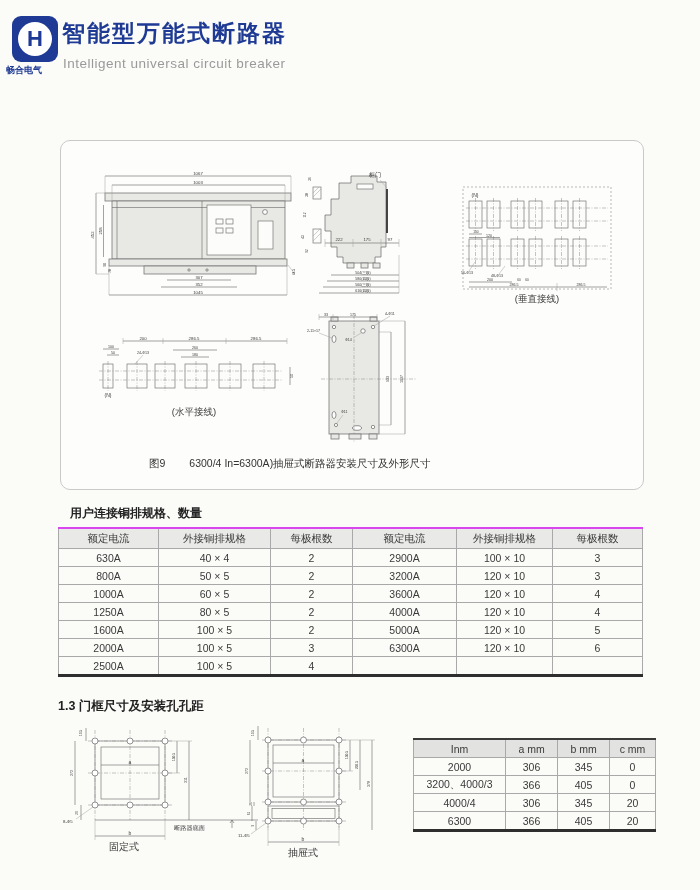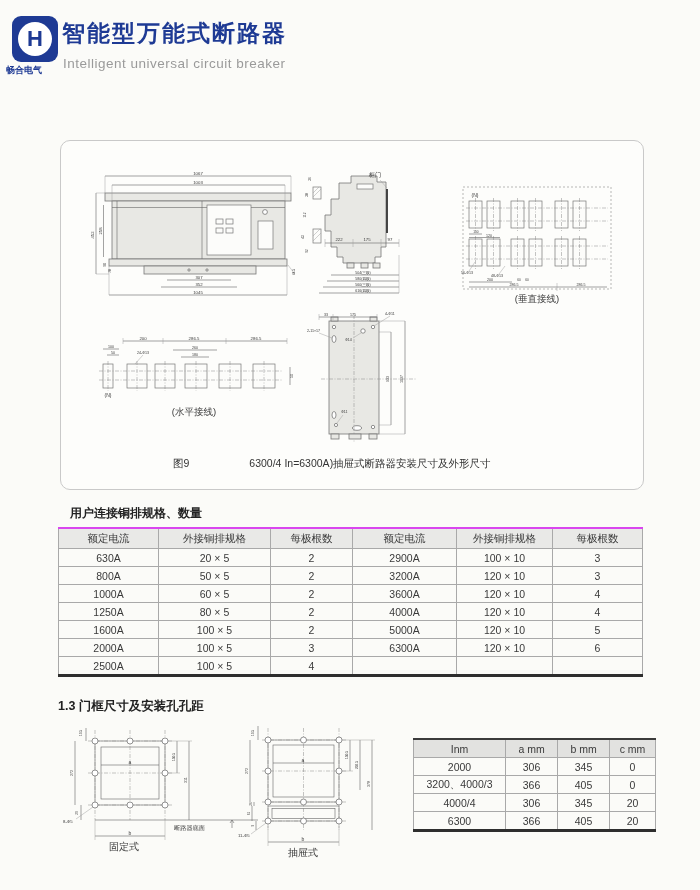--- a/index.html
+++ b/index.html
@@ -8,22 +8,22 @@
   .abs{position:absolute}
   #logo{left:12px;top:16px;width:46px;height:46px;background:#1e3a94;border-radius:9px;
         display:flex;align-items:center;justify-content:center}
   #logo .circle{width:34px;height:34px;background:#fff;border-radius:50%;display:flex;
         align-items:center;justify-content:center;font-weight:bold;font-size:22px;color:#1e3a94}
   #company{left:6px;top:64px;width:58px;text-align:left;font-size:9px;font-weight:bold;color:#1e3a94}
   #title{left:62px;top:18px;font-size:23px;font-weight:bold;color:#1e3a94;letter-spacing:2px}
   #subtitle{left:63px;top:56px;font-size:13.5px;color:#9a9a9a;letter-spacing:.5px}
   #panel{left:60px;top:140px;width:582px;height:348px;border:1px solid #c9c9c9;border-radius:10px;background:#fdfdfb}
   #figcap{left:0;top:316px;width:100%;font-size:10.5px;color:#333}
-  #figcap .lbl{margin-left:112px}
-  #figcap .txt{margin-left:60px}
+  #figcap .lbl{margin-left:88px}
+  #figcap .txt{margin-left:24px}
   #t1title{left:70px;top:505px;font-size:12px;font-weight:bold;color:#222}
   #s13{left:58px;top:698px;font-size:12.5px;font-weight:bold;color:#222}
   .tbl{border-collapse:collapse;position:absolute;table-layout:fixed;text-align:center;
        font-size:10.5px;color:#3a3a3a}
   .tbl th,.tbl td{border:1px solid #a9a9a9;padding:0;height:17px;font-weight:normal;
        overflow:hidden;white-space:nowrap}
   .busbar{left:58px;top:527px;width:584px;border-top:2px solid #d946ef;border-bottom:3px solid #2e2e2e}
   .busbar thead th{background:#e9e9e7;height:19px}
   .door{left:413px;top:738px;width:242px;border-top:2px solid #3b3b3b;border-bottom:3px solid #2e2e2e}
   .door thead th{background:#e2e2e0;height:17px}
@@ -310,21 +310,21 @@
       <th>外接铜排规格</th>
       <th>每极根数</th>
       <th>额定电流</th>
       <th>外接铜排规格</th>
       <th>每极根数</th>
     </tr>
   </thead>
   <tbody>
     <tr>
       <td>630A</td>
-        <td>20 × 5</td>
+        <td>40 × 4</td>
         <td>2</td>
         <td>2900A</td>
         <td>100 × 10</td>
         <td>3</td>
     </tr>
     <tr>
       <td>800A</td>
         <td>50 × 5</td>
         <td>2</td>
         <td>3200A</td>

